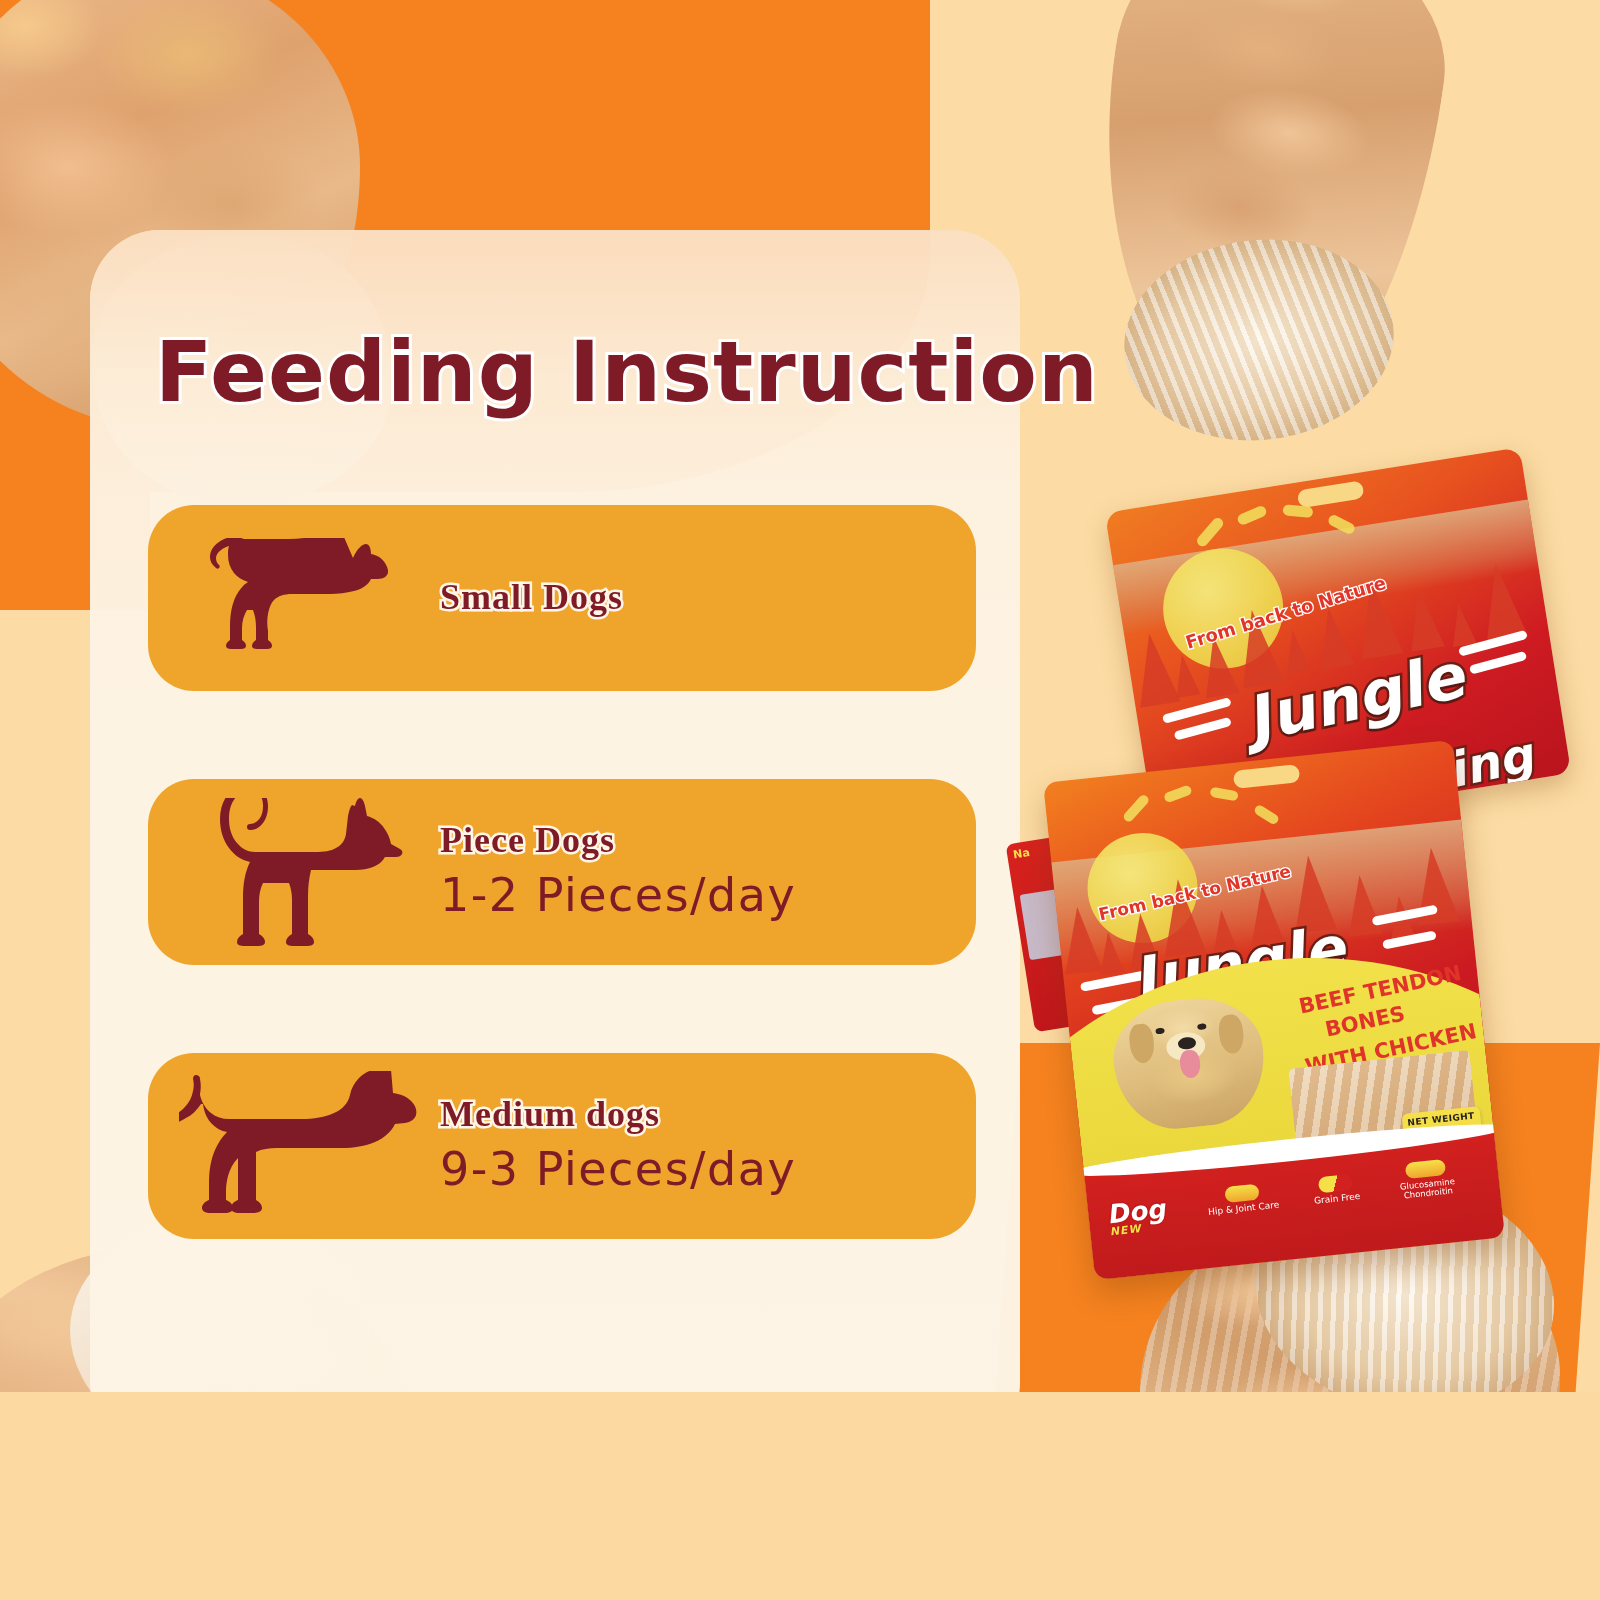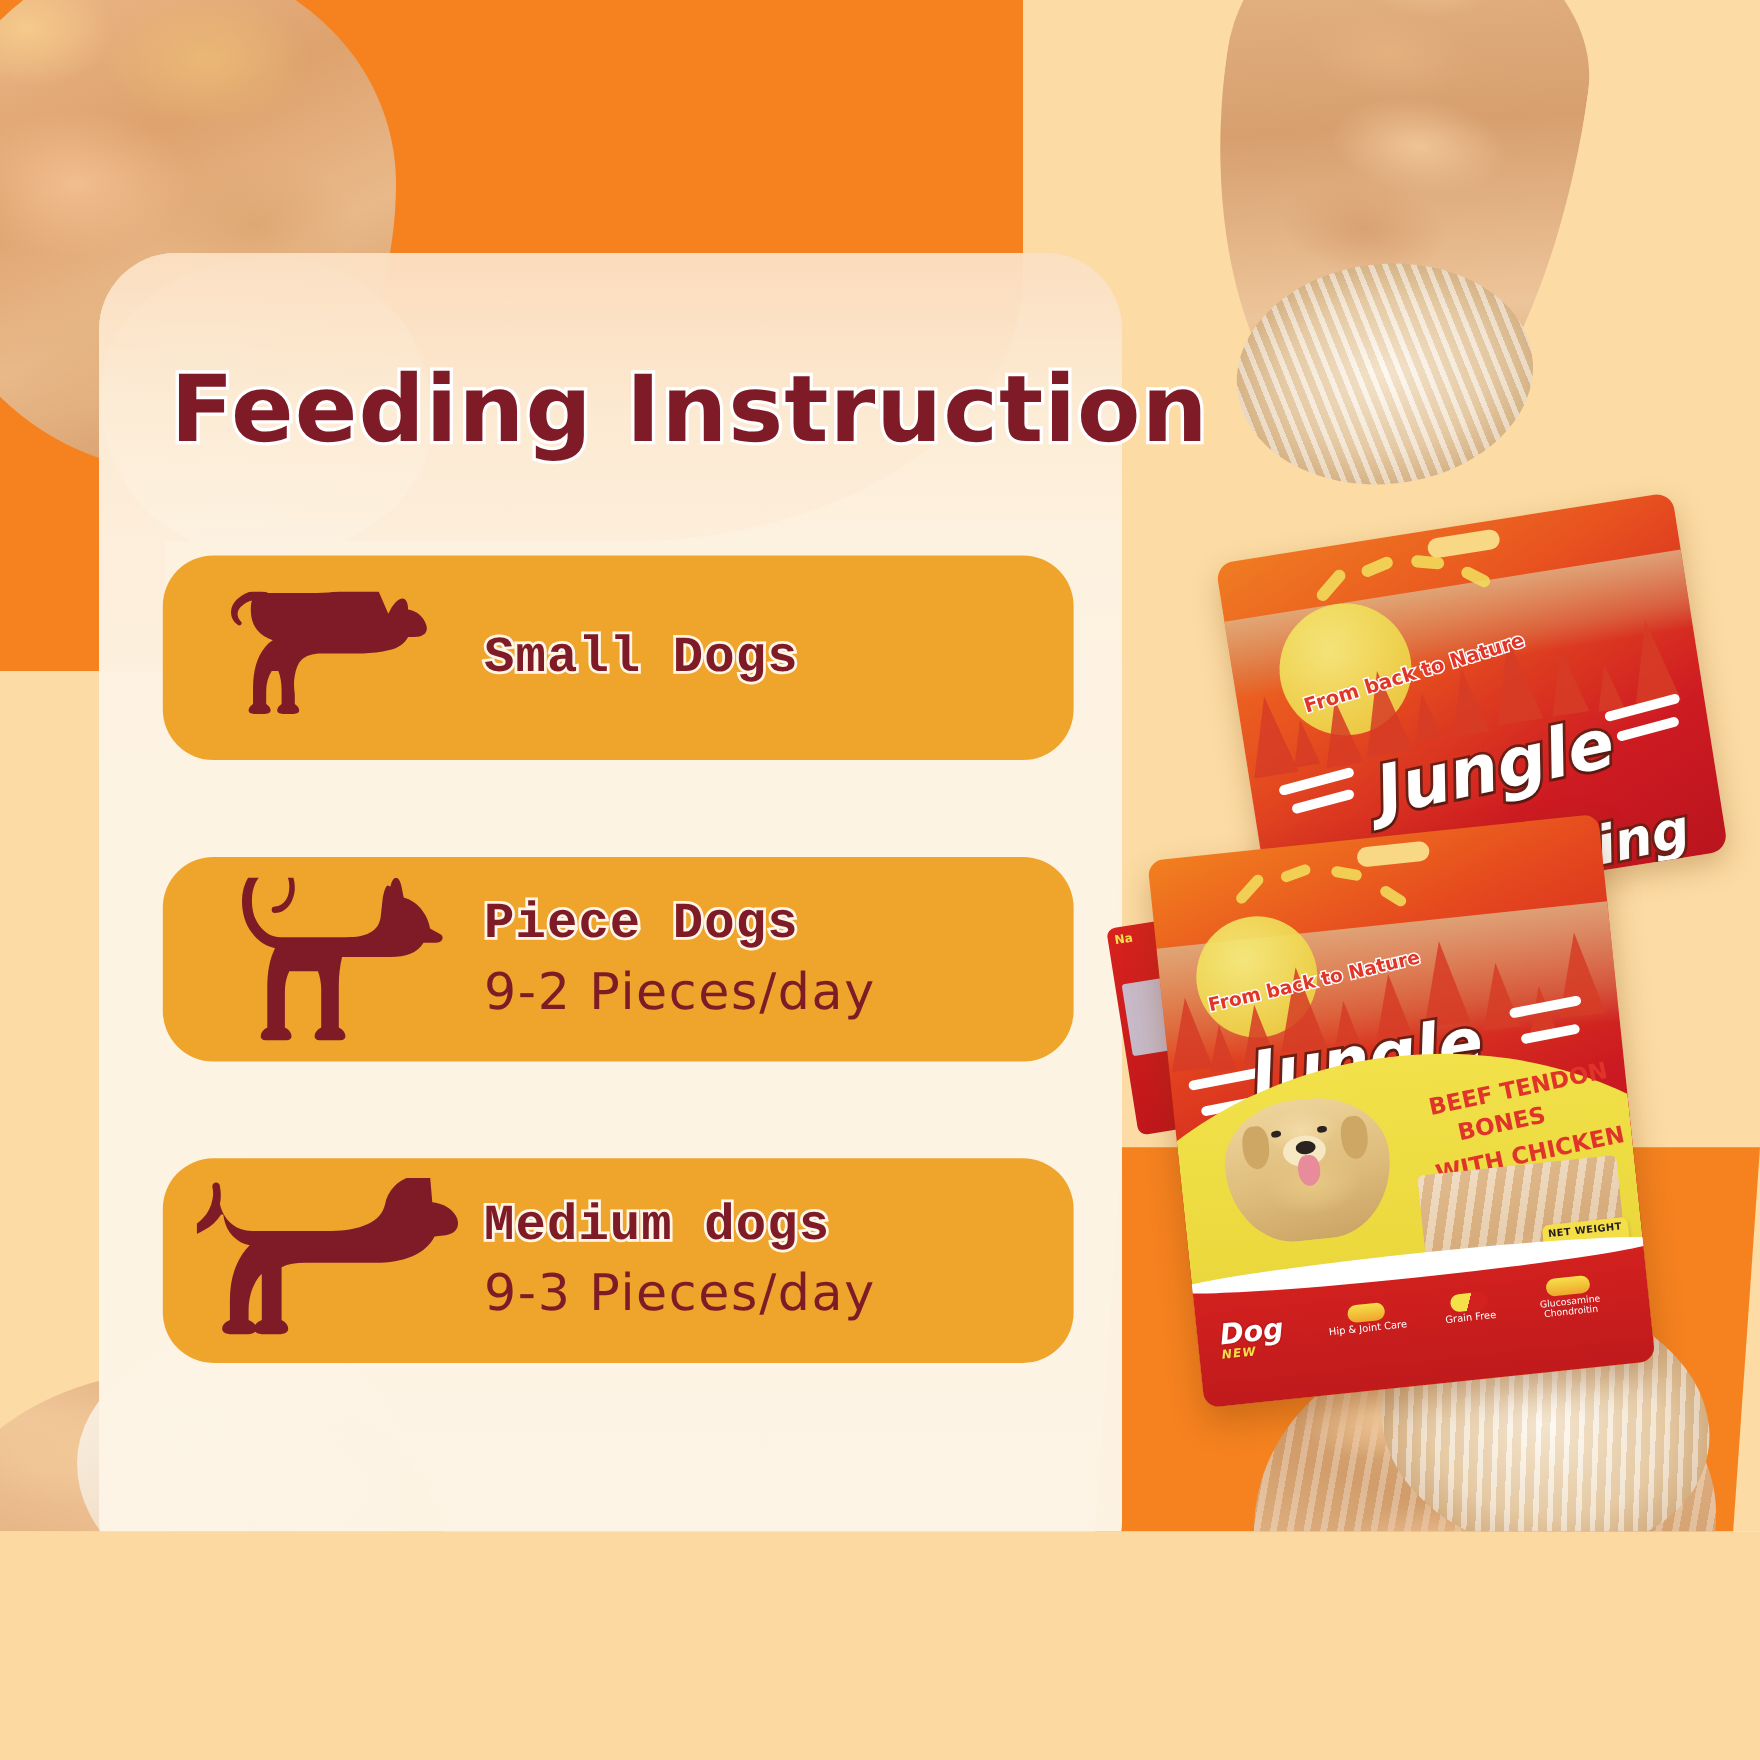--- a/index.html
+++ b/index.html
@@ -158,22 +158,22 @@
   .row-3{top:1053px;}
 
   .row-icon{
     width:300px;height:186px;
     display:flex;align-items:center;justify-content:center;
     flex:0 0 300px;
   }
   .row-icon svg{display:block;}
   .row-text{display:flex;flex-direction:column;justify-content:center;margin-left:-8px;}
   .row-title{
-    font-family:Liberation Mono, monospace;
-    font-weight:bold;font-size:46px;line-height:1.05;
+    font-family:Liberation Serif, serif;
+    font-weight:bold;font-size:36px;line-height:1.05;
     color:#7E1B26;
     -webkit-text-stroke:5px #FFF6E8;
     paint-order:stroke fill;
     letter-spacing:1px;
     white-space:nowrap;
   }
   .row-sub{
     font-family:"DejaVu Sans","Liberation Sans",sans-serif;
     font-weight:normal;font-size:46px;line-height:1.15;
     color:#7E1B26;letter-spacing:1.5px;margin-top:10px;
@@ -377,21 +377,21 @@
   </div>
 
   <div class="row row-2">
     <div class="row-icon">
       <svg width="212" height="148" viewBox="0 0 212 148" aria-hidden="true">
         <path fill="#7E1B26" d="M163 8 c1-5 3-8 5-8 2 0 4 3 5 8 l2 10 c7 2 13 6 17 12 4 5 6 11 7 16 l9 5 c2 1 3 3 2 5 -1 2-3 3-6 3 l-11 0 c-3 5-7 8-12 10 -5 2-11 3-18 3 l-44 0 c-2 8-3 17-3 26 l0 38 c4 2 6 5 6 8 0 3-3 4-8 4 l-12 0 c-5 0-8-1-8-4 0-3 2-6 6-8 l0-34 c0-6-1-12-3-17 l-26 0 c-3 6-4 12-4 19 l0 32 c4 2 6 5 6 8 0 3-3 4-8 4 l-12 0 c-5 0-8-1-8-4 0-3 2-6 6-8 l0-36 c0-14 2-26 7-36 -9-2-16-7-21-14 -6-8-9-18-9-29 0-10 3-19 9-26 5-6 11-9 18-9 6 0 11 2 15 6 4 4 6 10 6 17 0 6-2 12-5 16 -4 5-8 7-13 7 -2 0-3-1-3-3 0-2 1-3 3-3 4 0 7-2 10-6 2-3 3-7 3-12 0-5-1-9-4-12 -3-3-6-4-10-4 -5 0-9 2-13 7 -5 6-7 13-7 22 0 10 3 18 8 24 5 6 11 9 18 9 l60 0 c9 0 16-1 21-4 6-3 9-8 10-14 l2-18 c1-5 2-9 4-11z"></path>
       </svg>
     </div>
     <div class="row-text">
       <div class="row-title">Piece Dogs</div>
-      <div class="row-sub">9-2 Pieces/day</div>
+      <div class="row-sub">1-2 Pieces/day</div>
     </div>
   </div>
 
   <div class="row row-3">
     <div class="row-icon">
       <svg width="238" height="150" viewBox="0 0 238 150" aria-hidden="true">
         <path fill="#7E1B26" d="M214 22 c8 1 15 4 19 9 4 4 5 9 4 13 -1 4-5 7-11 8 l-10 1 c-4 8-11 14-20 18 -10 4-21 6-34 6 l-64 0 c-8 0-15 1-21 4 l0 48 c4 2 6 5 6 8 0 3-3 5-9 5 l-13 0 c-6 0-9-2-9-5 0-3 2-6 7-8 l0-42 c-5 5-8 11-10 18 -1 4-2 9-2 14 l0 10 c5 2 7 5 7 8 0 3-3 5-9 5 l-13 0 c-6 0-9-2-9-5 0-3 2-6 7-8 l0-18 c0-12 2-23 6-32 3-7 7-13 12-18 -6-1-11-4-15-8 -5-5-8-12-9-20 l-2 0 c-4 6-9 11-15 14 -6 4-12 6-18 6 -3 0-5-1-5-3 0-2 2-3 5-4 6-1 11-4 16-9 5-5 8-11 9-17 1-4 1-8 0-12 0-2 1-4 3-4 2 0 4 1 4 4 1 5 1 10 0 15 l0 1 c2 8 6 14 11 18 5 4 11 6 18 6 l72 0 c13 0 24-2 33-6 9-4 14-10 16-18 1-6 4-12 9-17 5-5 11-8 18-9 l-2-11 c-1-6 0-11 2-15 2-4 5-6 8-6 3 0 5 2 6 6 1 4 1 9-1 15z"></path>
       </svg>
     </div>
     <div class="row-text">

